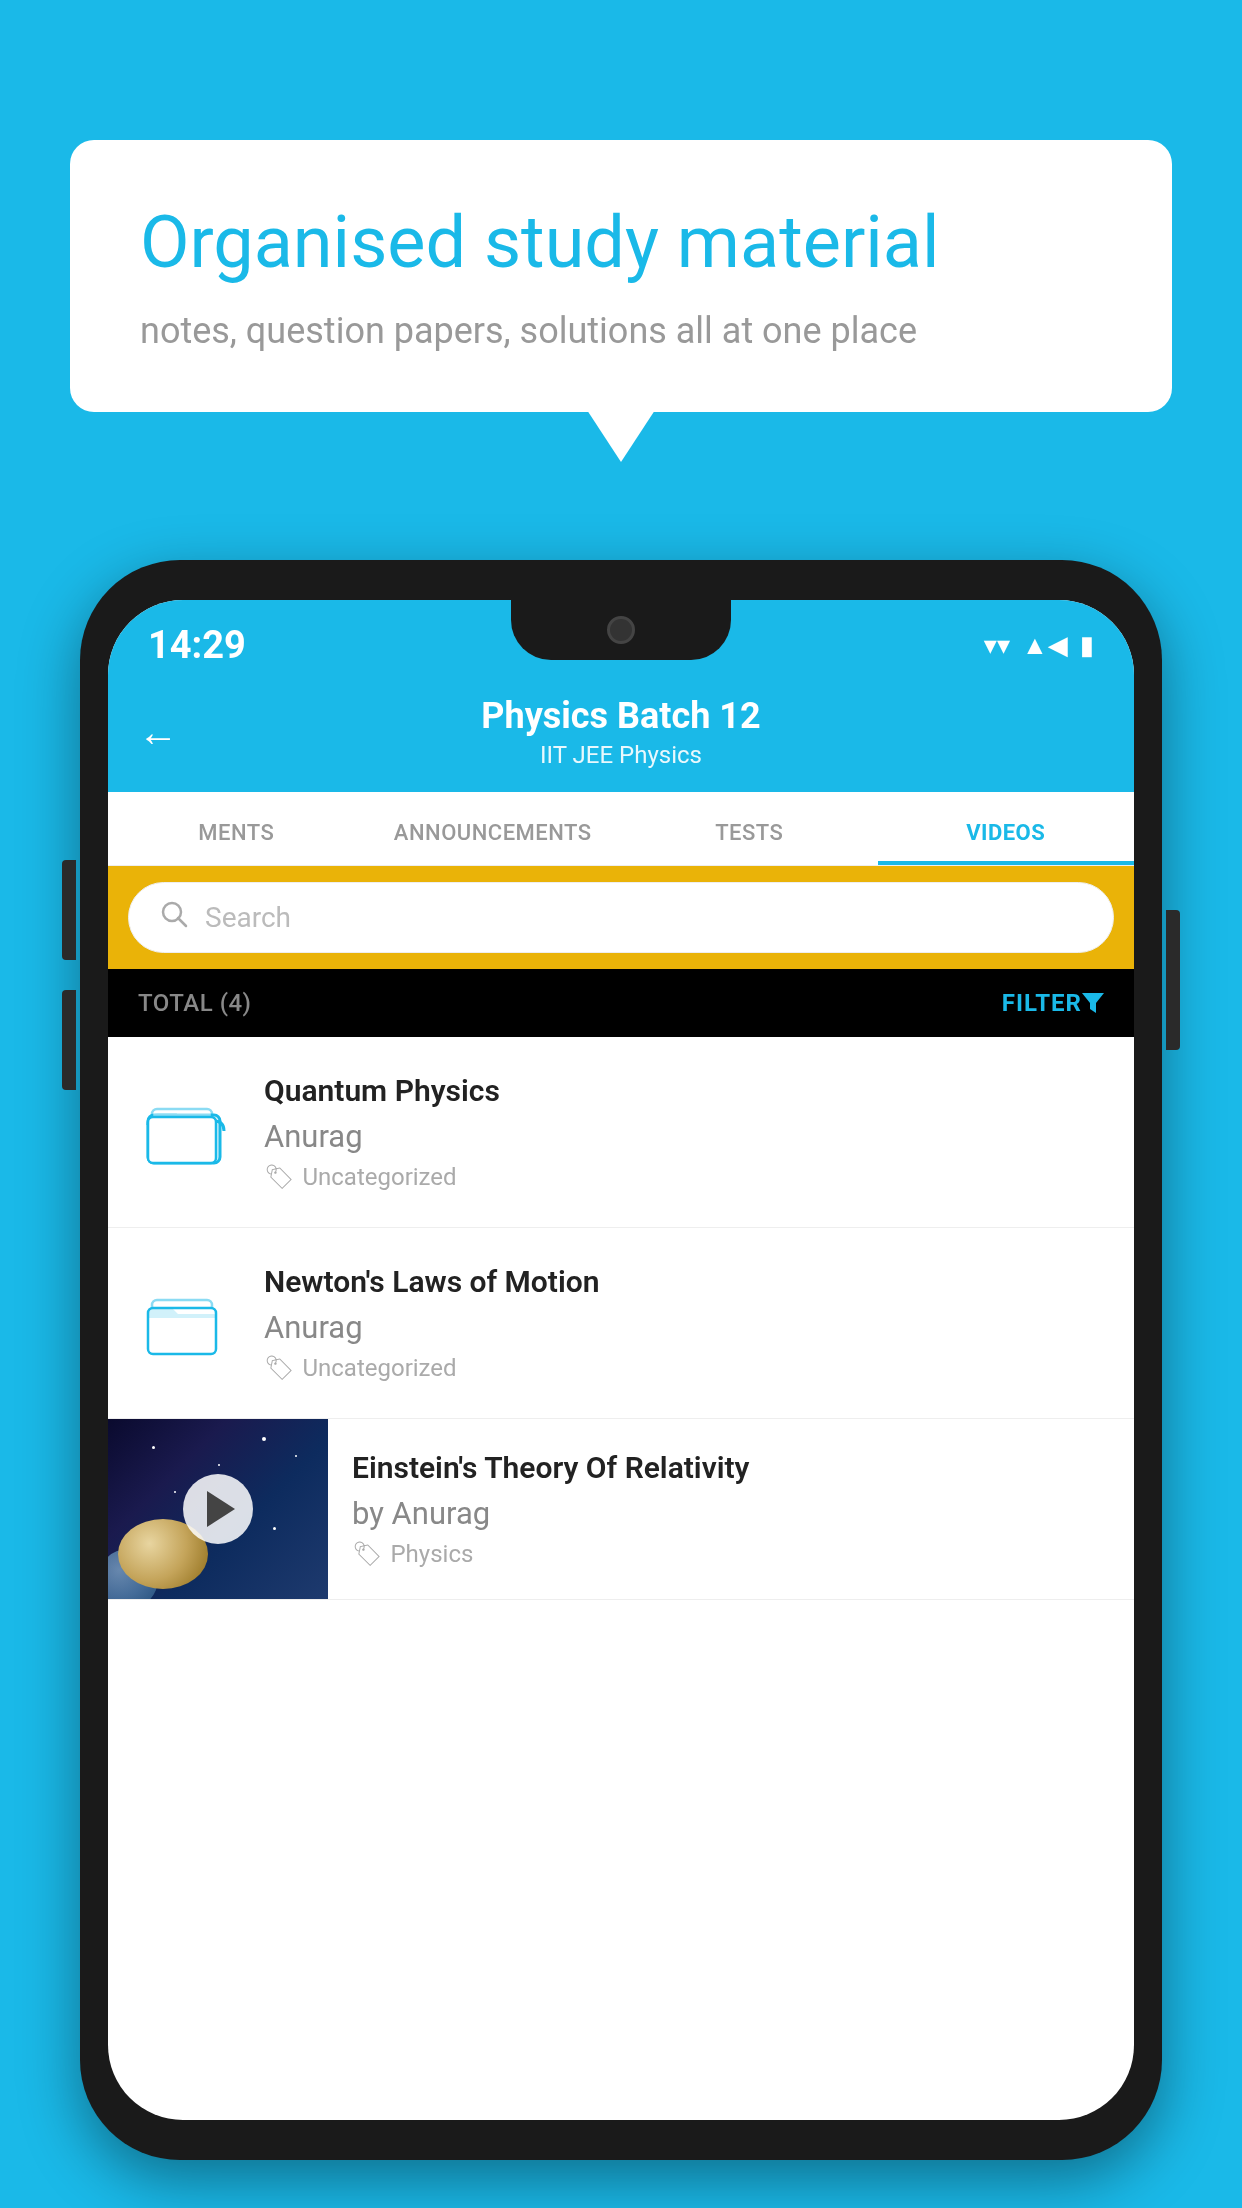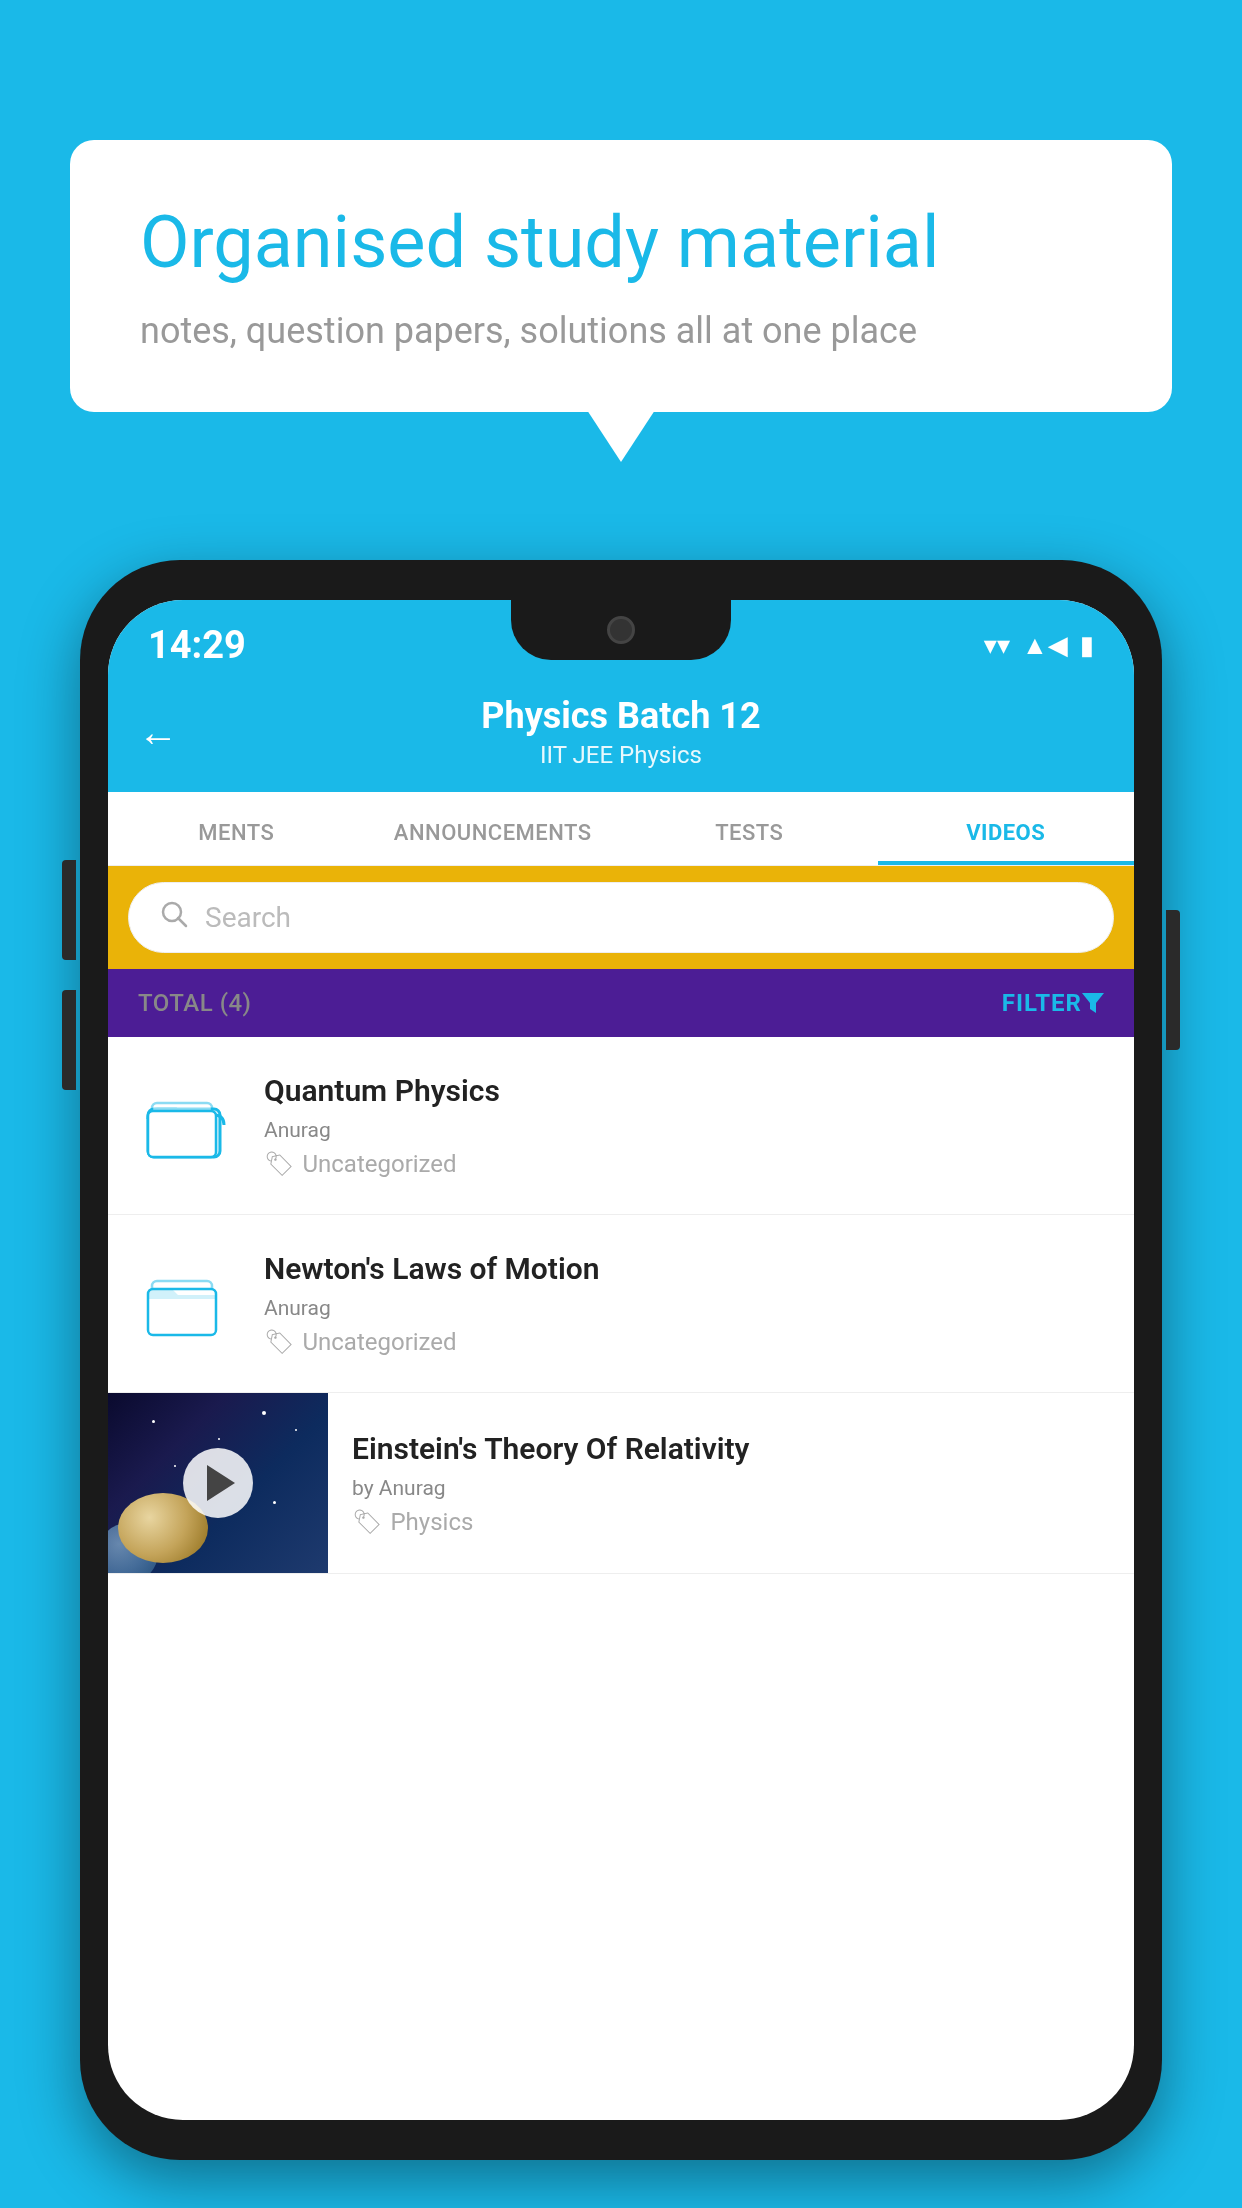--- a/index.html
+++ b/index.html
@@ -259,21 +259,21 @@
       margin-right: 16px;
     }
 
     .search-text {
       color: #bbb;
       font-size: 28px;
     }
 
     
     .filter-bar {
-      background: #4c1d95;
+      background: #000000;
       padding: 20px 30px;
       display: flex;
       align-items: center;
       justify-content: space-between;
     }
 
     .total-label {
       color: #888;
       font-size: 24px;
       font-weight: 500;
@@ -325,21 +325,21 @@
     }
 
     .video-title {
       font-size: 30px;
       font-weight: 600;
       color: #222;
       margin-bottom: 10px;
     }
 
     .video-author {
-      font-size: 21px;
+      font-size: 31px;
       color: #888;
       margin-bottom: 8px;
     }
 
     .video-tag {
       font-size: 24px;
       color: #aaa;
       display: flex;
       align-items: center;
       gap: 8px;

